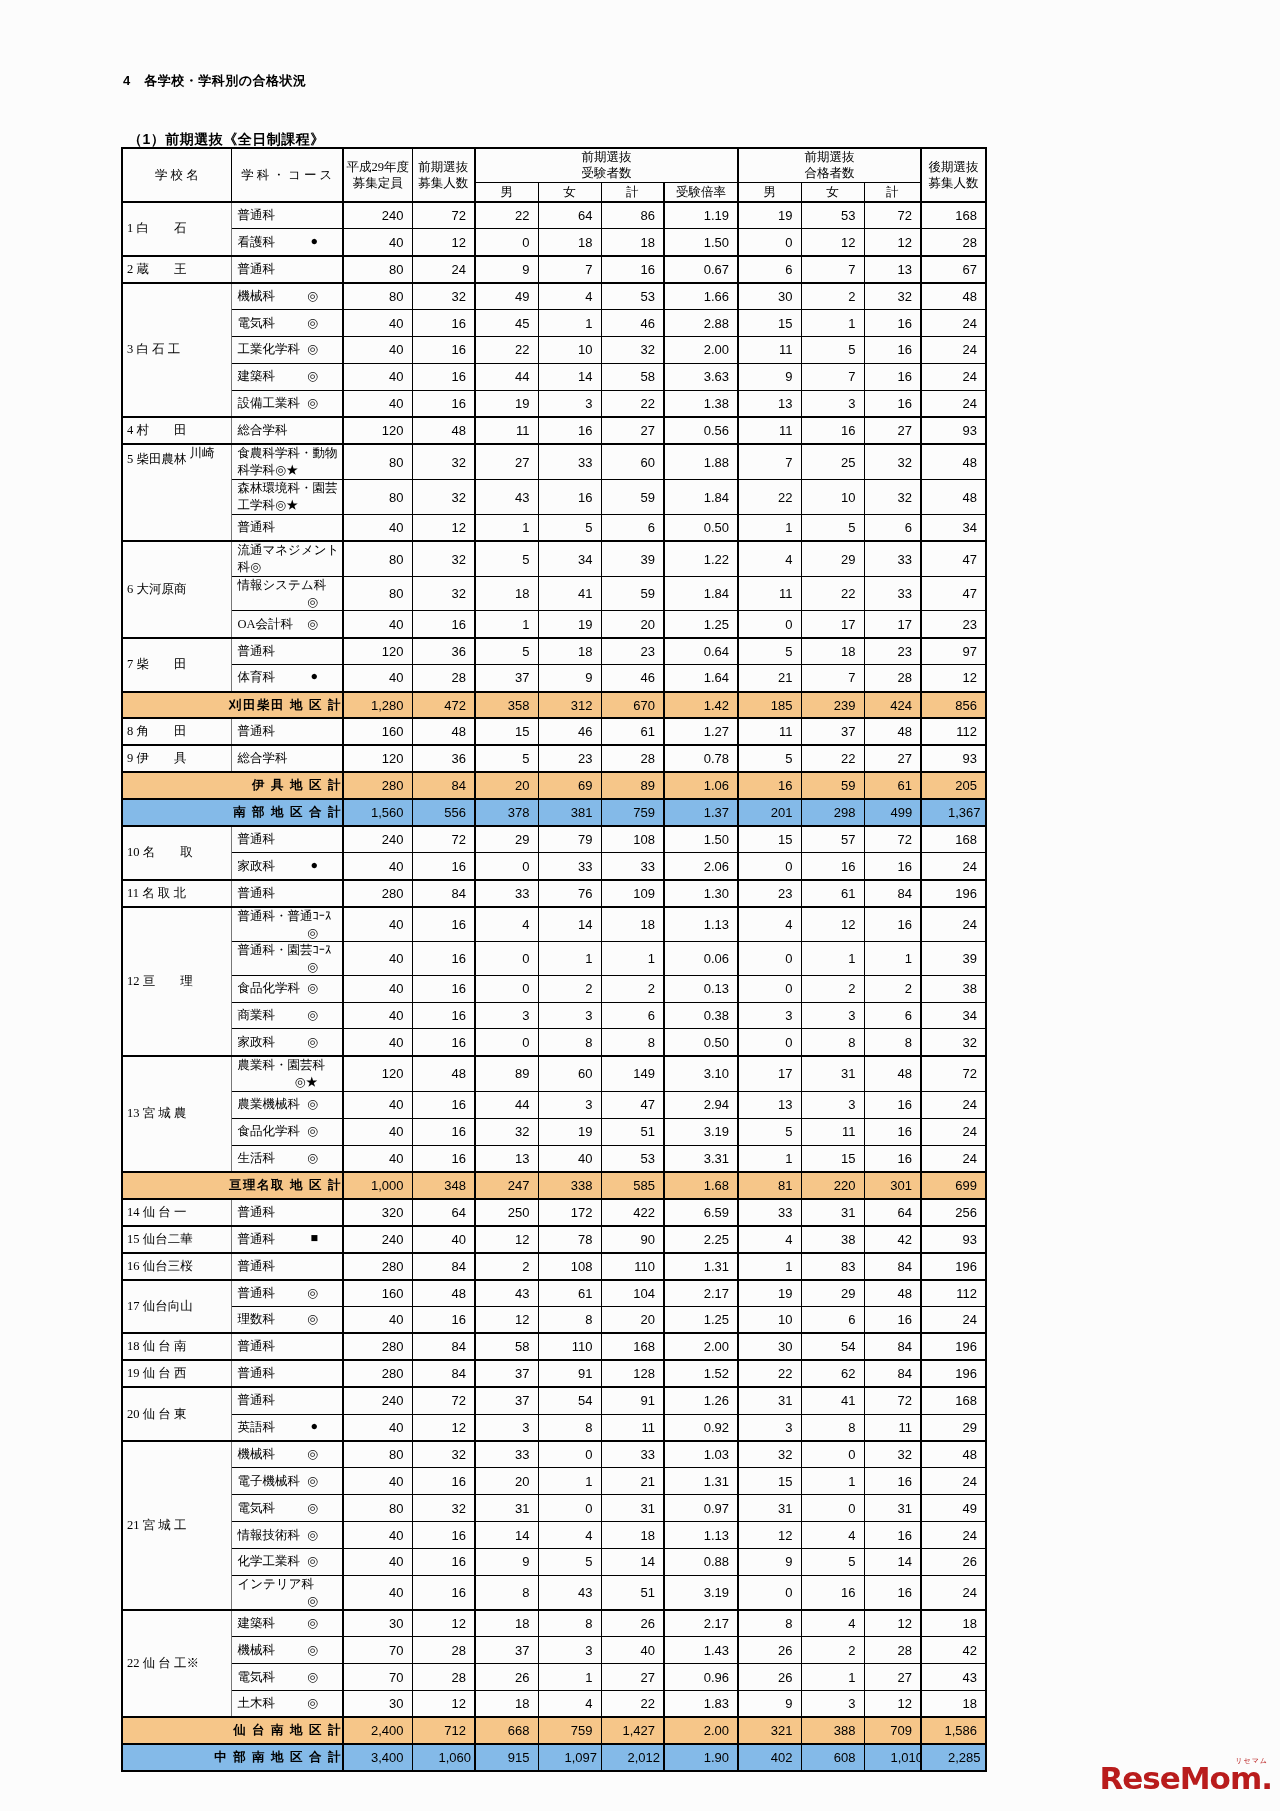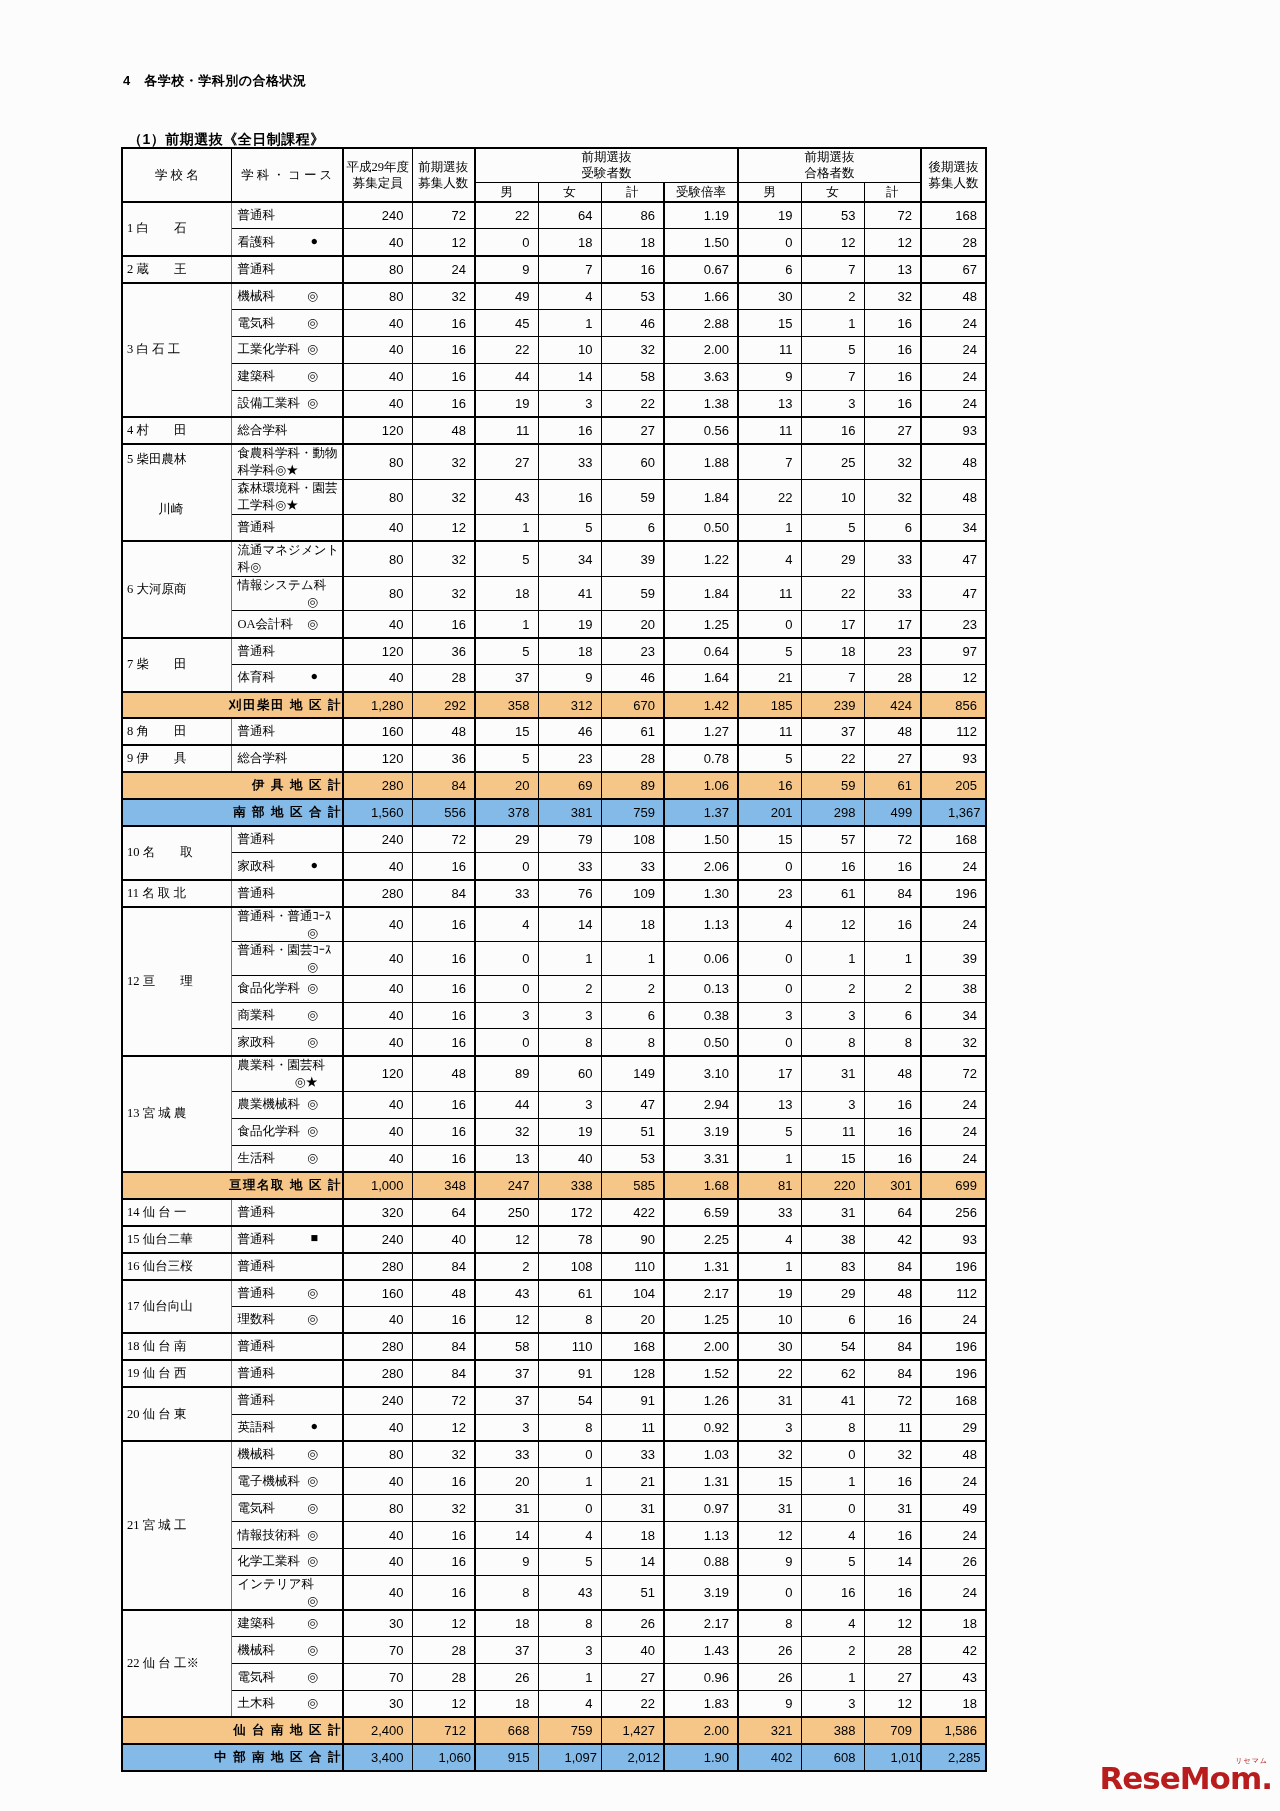--- a/index.html
+++ b/index.html
@@ -50,21 +50,21 @@
   tr.sum.district td{background:var(--orange,#F6C689);}
   tr.sum.region td{background:var(--blue,#84BAE8);padding-left:26px;}
   td.slab{
     font-family:"Liberation Sans","DejaVu Sans",sans-serif;
     font-weight:bold;text-align:right;padding-left:13px;letter-spacing:1.5px;
     vertical-align:middle;font-size:12.5px;
   }
   .c1,.c3,.c6,.c7,.c10{border-right:2px solid #000;}
   th.c1,th.c3,th.c6,th.c7,th.c10{border-right:2px solid #000;}
   td.two{vertical-align:top;}
-  .twv{display:flex;flex-direction:column;justify-content:space-between;height:79px;}
+  .twv{display:flex;flex-direction:row;justify-content:space-between;height:79px;}
   .twv .sm{padding-top:6px;}
   .twv .ss{text-align:center;padding-right:16px;padding-bottom:6px;}
   .wm{
     position:absolute;top:1763px;right:8px;color:#b91c1c;
     font-family:"DejaVu Sans","Liberation Sans",sans-serif;font-weight:bold;
   }
   .wm-main{font-size:31px;letter-spacing:-1px;line-height:1;}
   .wm-kana{position:absolute;top:-7px;right:4px;font-size:7px;letter-spacing:1px;font-weight:normal;}
 </style>
 </head>
@@ -343,21 +343,21 @@
         <td class="num c6">46</td>
         <td class="num c7">1.64</td>
         <td class="num c8">21</td>
         <td class="num c9">7</td>
         <td class="num c10">28</td>
         <td class="num c11">12</td>
       </tr>
       <tr class="sum district">
         <td class="slab c1" colspan="2">刈田柴田 地 区 計</td>
         <td class="num c2">1,280</td>
-        <td class="num c3">292</td>
+        <td class="num c3">472</td>
         <td class="num c4">358</td>
         <td class="num c5">312</td>
         <td class="num c6">670</td>
         <td class="num c7">1.42</td>
         <td class="num c8">185</td>
         <td class="num c9">239</td>
         <td class="num c10">424</td>
         <td class="num c11">856</td>
       </tr>
       <tr class="gstart">

